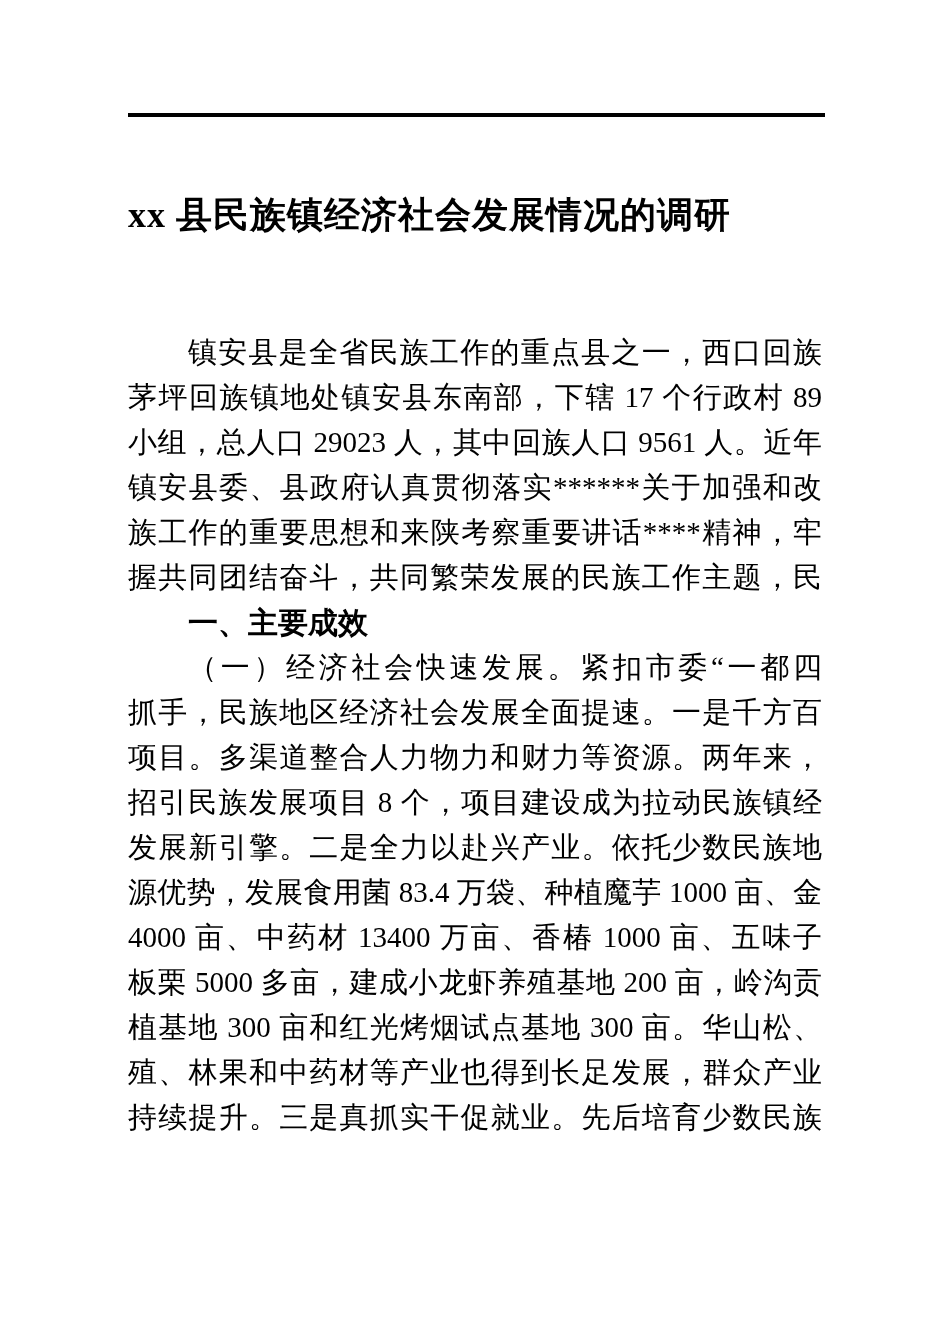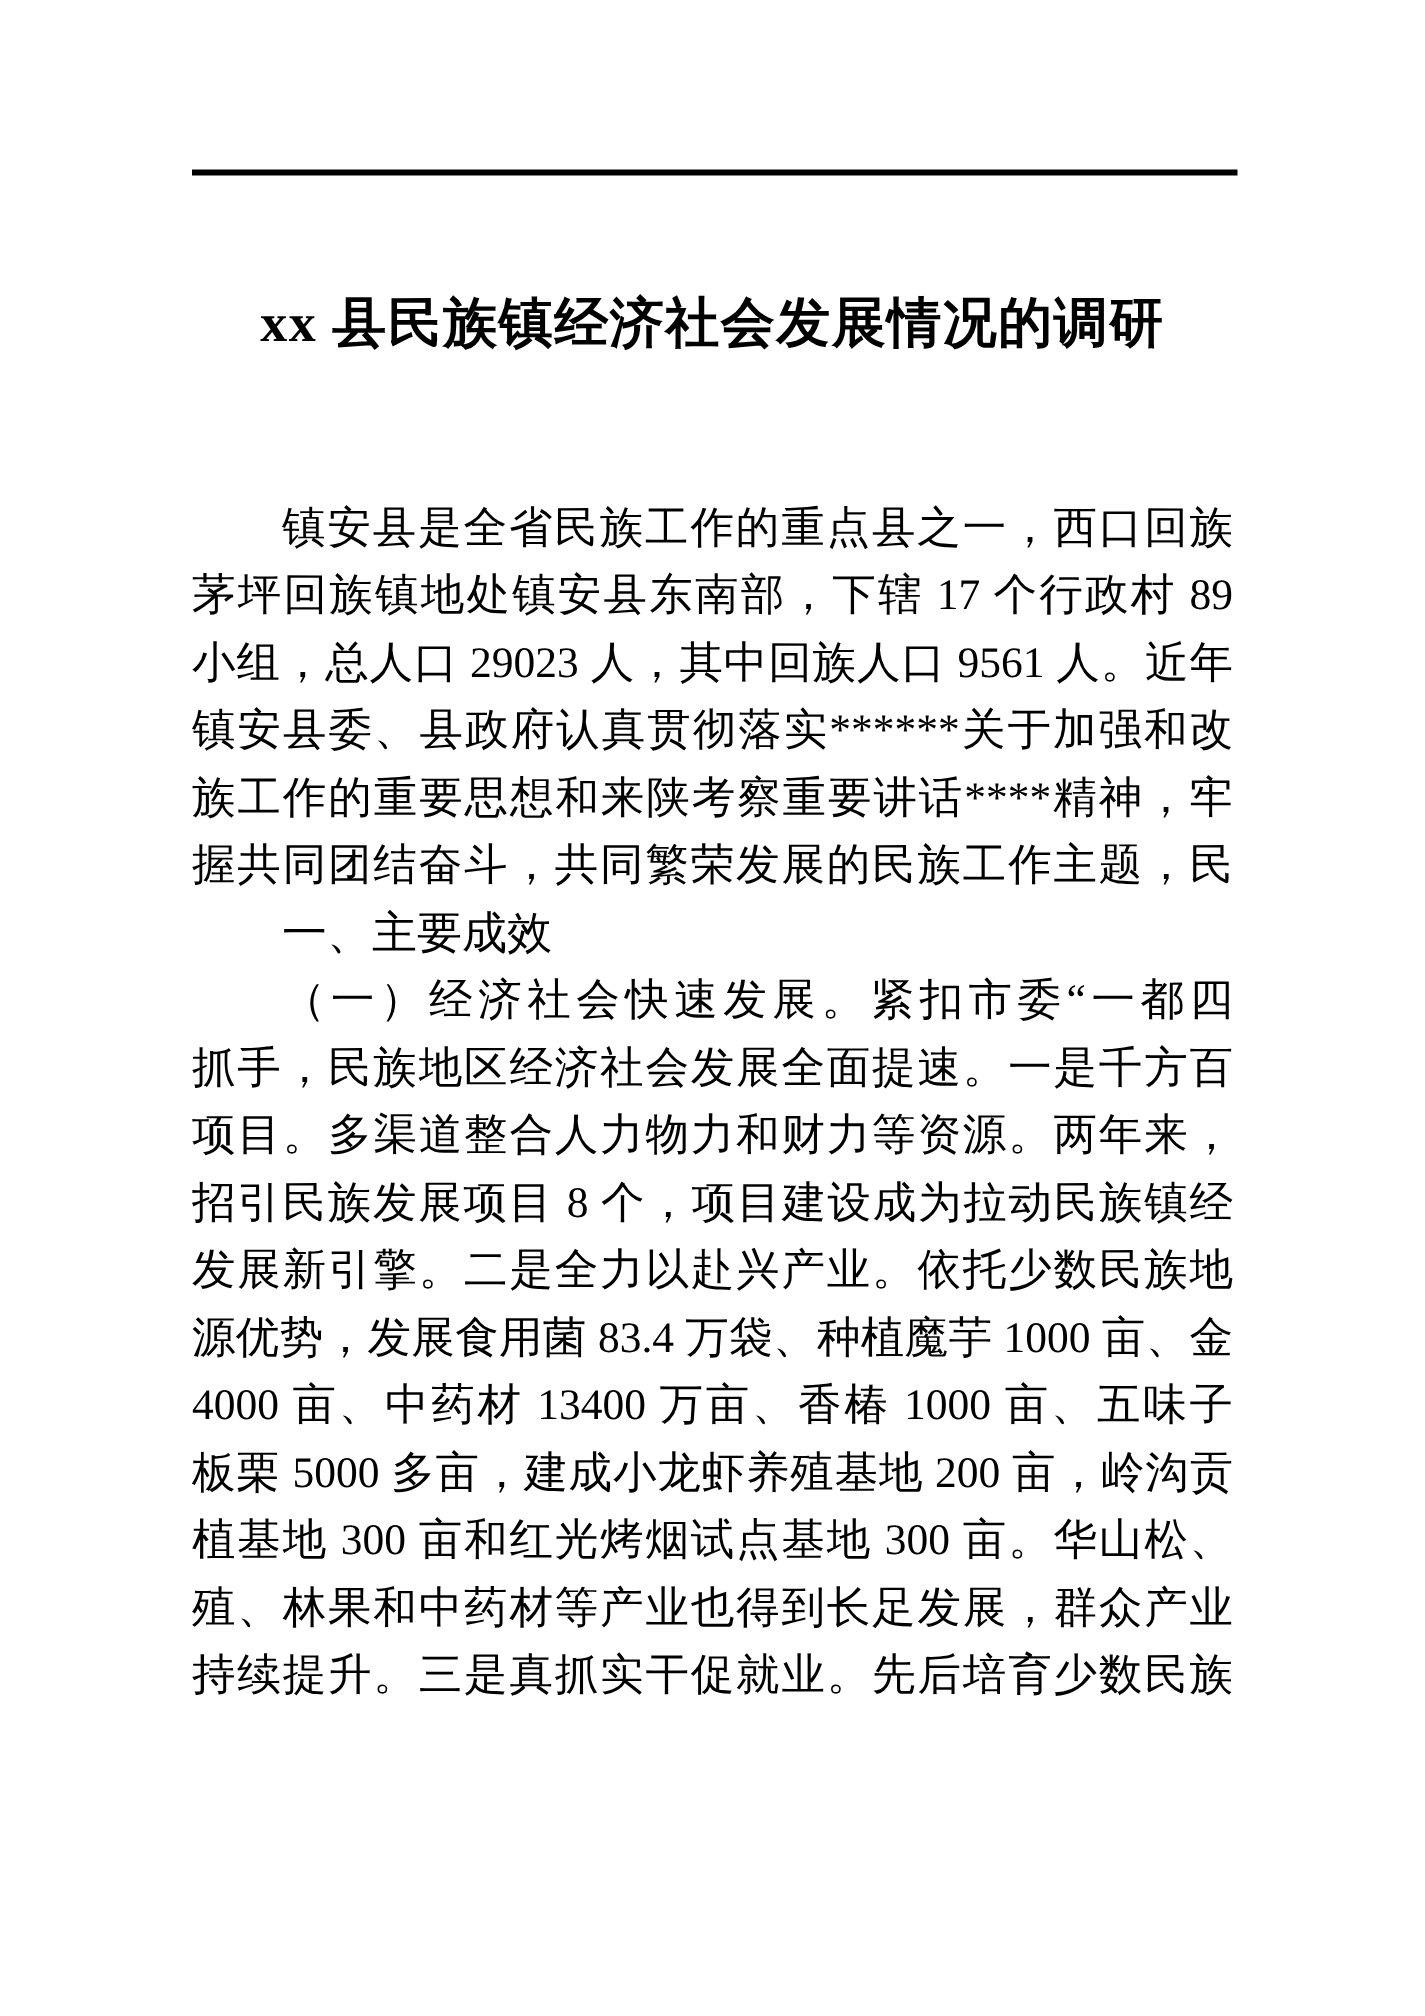--- a/index.html
+++ b/index.html
@@ -19,21 +19,21 @@
     width: 697px;
     height: 4px;
     background: #000000;
   }
   .doc-title {
     position: absolute;
     left: 128px;
     top: 188px;
     width: 694px;
     margin: 0;
-    text-align: center;
+    text-align: left;
     font-size: 36px;
     font-weight: 700;
     line-height: 54px;
     letter-spacing: 1px;
     white-space: nowrap;
   }
   .doc-body {
     position: absolute;
     left: 128px;
     top: 330px;
@@ -49,21 +49,21 @@
     text-justify: inter-ideograph;
   }
   .line.no-stretch { text-align-last: left; }
   .line.indent { text-indent: 60px; }
   .heading {
     height: 45px;
     line-height: 45px;
     overflow: hidden;
     text-indent: 60px;
     font-family: "DejaVu Sans", "Liberation Sans", sans-serif;
-    font-weight: 400;
+    font-weight: 700;
     font-size: 30px;
   }
 </style>
 </head>
 <body>
 
 <div class="page">
   <div class="header-rule"></div>
 
   <h1 class="doc-title">xx 县民族镇经济社会发展情况的调研</h1>

